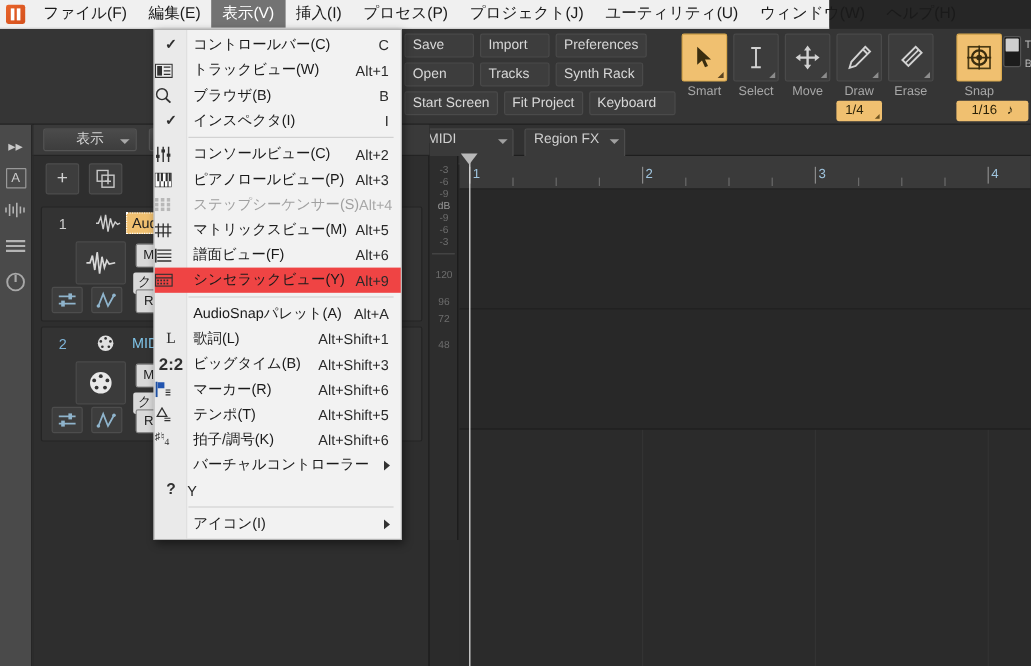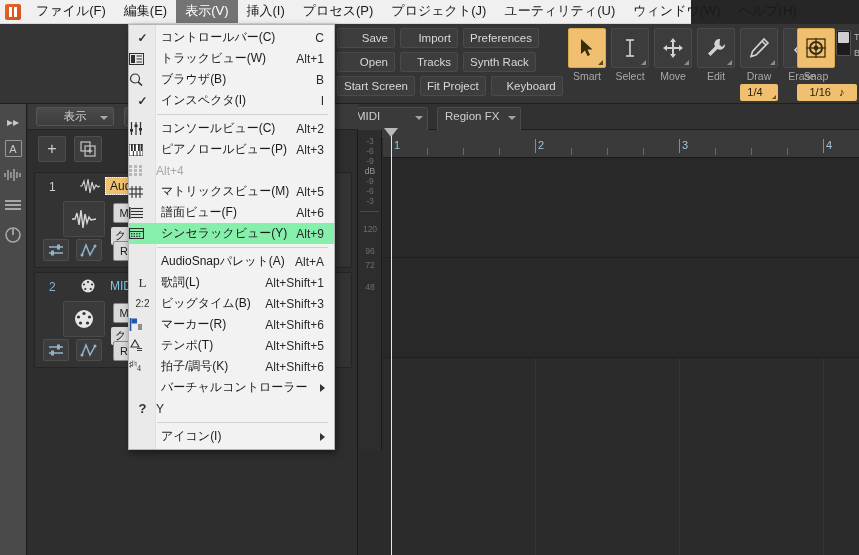--- a/index.html
+++ b/index.html
@@ -43,21 +43,21 @@
   
   .toolbar {
     position: absolute; top: 0; left: 0; width: 859px; height: 80px;
     background: #353535; border-bottom: 1px solid #1e1e1e;
   }
   .tb-grid { position: absolute; left: 337px; top: 4px; }
   .tb-row { display: flex; gap: 5px; margin-bottom: 4px; }
   .tb-btn {
     background: #3d3d3d; border: 1px solid #4a4a4a; border-radius: 2px;
     color: #d8d8d8; font-size: 11.5px; height: 20px; line-height: 18px;
-    text-align: right; padding: 0 6px; min-width: 58px; white-space: nowrap;
+    text-align: left; padding: 0 6px; min-width: 58px; white-space: nowrap;
     cursor: default;
   }
   .tb-btn.w-wide { min-width: 72px; }
 
   
   .tools { position: absolute; left: 568px; top: 4px; display: flex; gap: 5px; }
   .tool { width: 38px; text-align: center; }
   .tool-box {
     width: 38px; height: 40px; background: #3c3c3c; border: 1px solid #4a4a4a;
     border-radius: 2px; position: relative; display: flex;
@@ -236,21 +236,21 @@
     padding: 2px 0;
   }
   .menu-strip {
     position: absolute; left: 0; top: 0; width: 27px; height: 100%;
     background: #eaeaea; border-right: 1px solid #e0e0e0;
   }
   .mi {
     position: relative; display: flex; align-items: center; height: 21px;
     font-size: 12px; color: #1a1a1a; cursor: default; z-index: 2;
   }
-  .mi.sel { background: #86efac; }
+  .mi.sel { background: #ef4444; }
   .mi.dis { color: #a0a0a0; }
   .mi-ico {
     width: 27px; text-align: center; flex: none; font-size: 11px;
     color: #303030; line-height: 12px;
   }
   .mi.dis .mi-ico { color: #b0b0b0; }
   .mi-lbl { flex: 1; padding-left: 5px; white-space: nowrap; }
   .mi-key { font-size: 12px; color: #2a2a2a; padding-right: 10px; white-space: nowrap; }
   .mi.dis .mi-key { color: #a8a8a8; }
   .mi-arrow {
@@ -330,31 +330,20 @@
         <div class="tool">
           <div class="tool-box">
             <span>
               <svg width="22" height="22" viewBox="0 0 22 22">
                 <path d="M11 1 L14 5 L12 5 L12 10 L17 10 L17 8 L21 11 L17 14 L17 12 L12 12 L12 17 L14 17 L11 21 L8 17 L10 17 L10 12 L5 12 L5 14 L1 11 L5 8 L5 10 L10 10 L10 5 L8 5 Z" fill="#d2d2d2"></path>
               </svg>
             </span>
             <span class="corner"></span>
           </div>
           <span class="tool-lbl">Move</span>
-        </div>
-        <div class="tool">
-          <div class="tool-box">
-            <span>
-              <svg width="22" height="22" viewBox="0 0 22 22">
-                <path d="M15 2 a5 5 0 0 0 -5 7.5 L3 16.5 l2.5 2.5 L12.5 12 A5 5 0 0 0 20 7 l-3 3 l-2.5 -2.5 Z" fill="#d2d2d2"></path>
-              </svg>
-            </span>
-            <span class="corner"></span>
-          </div>
-          <span class="tool-lbl">Edit</span>
         </div>
         <div class="tool">
           <div class="tool-box">
             <span>
               <svg width="22" height="22" viewBox="0 0 22 22">
                 <path d="M16 2 L20 6 L8 18 L3 19.5 L4.5 14.5 Z" fill="none" stroke="#d2d2d2" stroke-width="1.6"></path>
                 <line x1="14" y1="4" x2="18" y2="8" stroke="#d2d2d2" stroke-width="1.6"></line>
               </svg>
             </span>
             <span class="corner"></span>
@@ -693,20 +682,21 @@
               <rect x="10" y="0" width="3" height="3"></rect>
               <rect x="0" y="4" width="3" height="3"></rect>
               <rect x="5" y="4" width="3" height="3"></rect>
               <rect x="10" y="4" width="3" height="3"></rect>
               <rect x="0" y="8" width="3" height="3"></rect>
               <rect x="5" y="8" width="3" height="3"></rect>
               <rect x="10" y="8" width="3" height="3"></rect>
             </g>
           </svg>
         </div>
+        <div class="mi-lbl">ステップシーケンサー(S)</div>
         <div class="mi-key">Alt+4</div>
       </div>
       <div class="mi">
         <div class="mi-ico">
           <svg width="14" height="12" viewBox="0 0 14 12">
             <g stroke="#303030" stroke-width="1.1">
               <line x1="3" y1="0" x2="3" y2="12"></line>
               <line x1="7" y1="0" x2="7" y2="12"></line>
               <line x1="11" y1="0" x2="11" y2="12"></line>
               <line x1="0" y1="3" x2="14" y2="3"></line>
@@ -757,21 +747,21 @@
         <div class="mi-ico"></div>
         <div class="mi-lbl">AudioSnapパレット(A)</div>
         <div class="mi-key">Alt+A</div>
       </div>
       <div class="mi">
         <div class="mi-ico"><span style="font-family:'Liberation Serif',serif;font-size:13px;">L</span></div>
         <div class="mi-lbl">歌詞(L)</div>
         <div class="mi-key">Alt+Shift+1</div>
       </div>
       <div class="mi">
-        <div class="mi-ico"><span style="font-weight:normal;font-size:10px;">2:2</span></div>
+        <div class="mi-ico"><span style="font-weight:bold;font-size:14px;">2:2</span></div>
         <div class="mi-lbl">ビッグタイム(B)</div>
         <div class="mi-key">Alt+Shift+3</div>
       </div>
       <div class="mi">
         <div class="mi-ico">
           <svg width="14" height="13" viewBox="0 0 14 13">
             <line x1="1.5" y1="0" x2="1.5" y2="13" stroke="#1e4fa0" stroke-width="1.6"></line>
             <path d="M2.5 0.5 L8 0.5 L8 5.5 L2.5 5.5 Z" fill="#2255b0"></path>
             <g stroke="#303030" stroke-width="1">
               <line x1="9" y1="7" x2="13" y2="7"></line>

